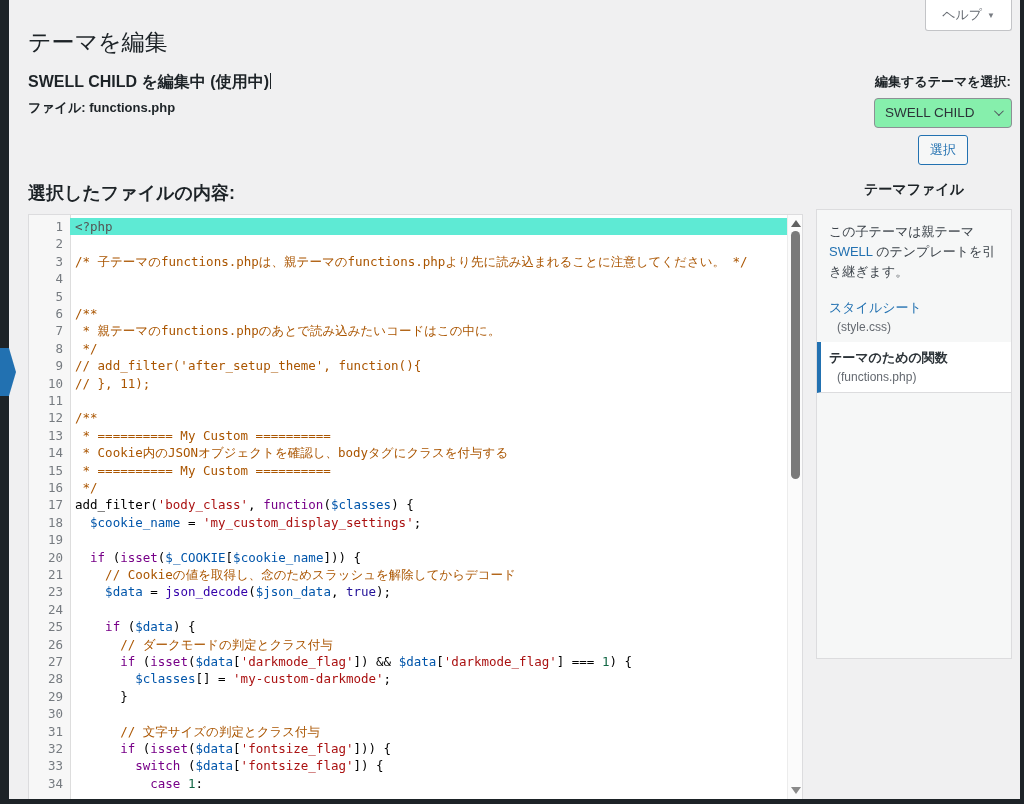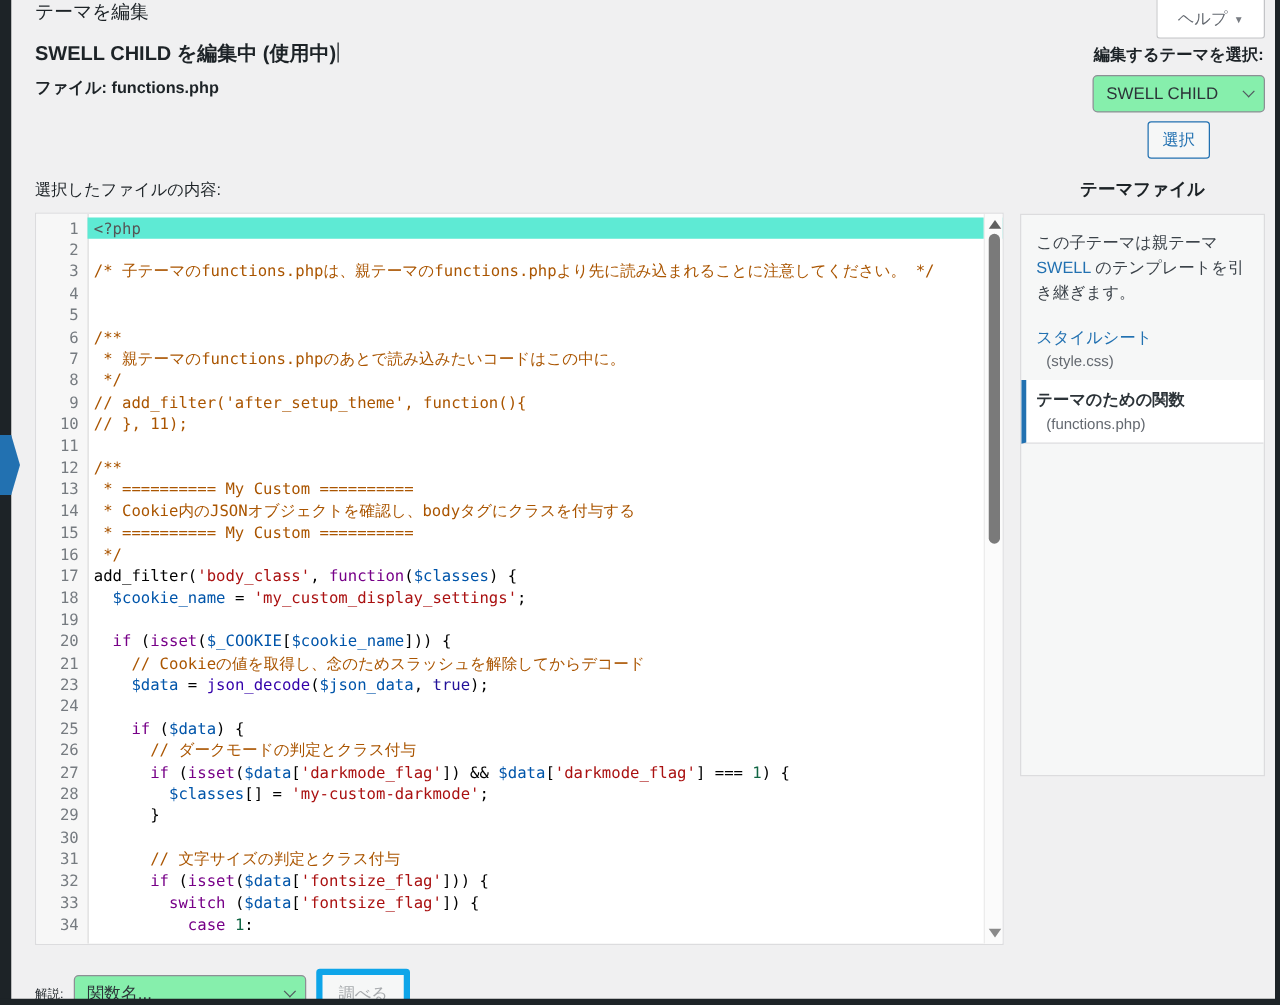--- a/index.html
+++ b/index.html
@@ -24,21 +24,21 @@
 
   
   .help-tab {
     position:absolute; top:0; right:8px;
     background:#fff; border:1px solid #c3c4c7; border-top:none;
     border-radius:0 0 3px 3px;
     padding:6px 16px; font-size:13px; color:#646970; cursor:pointer;
   }
   .help-arrow { font-size:8px; color:#787c82; margin-left:5px; vertical-align:1px; }
 
-  h1.page-title { font-size:15px; font-weight:400; padding-top:0; line-height:1.3; }
+  h1.page-title { font-size:23px; font-weight:400; padding-top:28px; line-height:1.3; }
 
   .edit-row { display:flex; justify-content:space-between; align-items:flex-start; margin-top:13px; }
   .status-heading { font-size:16px; font-weight:700; line-height:1.4; }
   .caret { display:inline-block; width:1.5px; height:16px; background:#1d2327; margin-left:1px; vertical-align:-2px; }
   .file-line { font-size:13px; font-weight:700; margin-top:6px; }
 
   .theme-select-group { display:flex; align-items:center; gap:7px; margin-top:2px;flex-direction:column; }
   .theme-select-label { font-size:13px; font-weight:700; }
   .wp-select {
     display:flex; align-items:center; justify-content:space-between;
@@ -57,21 +57,21 @@
   }
   .btn-primary {
     background:#2271b1; border:1px solid #2271b1; color:#fff;
     border-radius:3px; font-size:13px; padding:7px 15px; cursor:pointer;
   }
 
   .main-cols { display:flex; gap:13px; margin-top:16px; }
   .left-col { flex:1; min-width:0; }
   .right-col { width:196px; flex:none; }
 
-  .content-label { font-size:13px; font-weight:400; margin-bottom:9px; }
+  .content-label { font-size:18px; font-weight:700; margin-bottom:9px; }
 
   
   .editor {
     position:relative; height:586px; background:#fff;
     border:1px solid #dcdcde; overflow:hidden;
     font-family:"DejaVu Sans Mono","Liberation Mono",monospace;
     font-size:12.5px; line-height:17.4px;
   }
   .editor::before { content:""; position:absolute; left:0; top:0; width:41px; height:100%;
     background:#f7f7f7; border-right:1px solid #ddd; }

